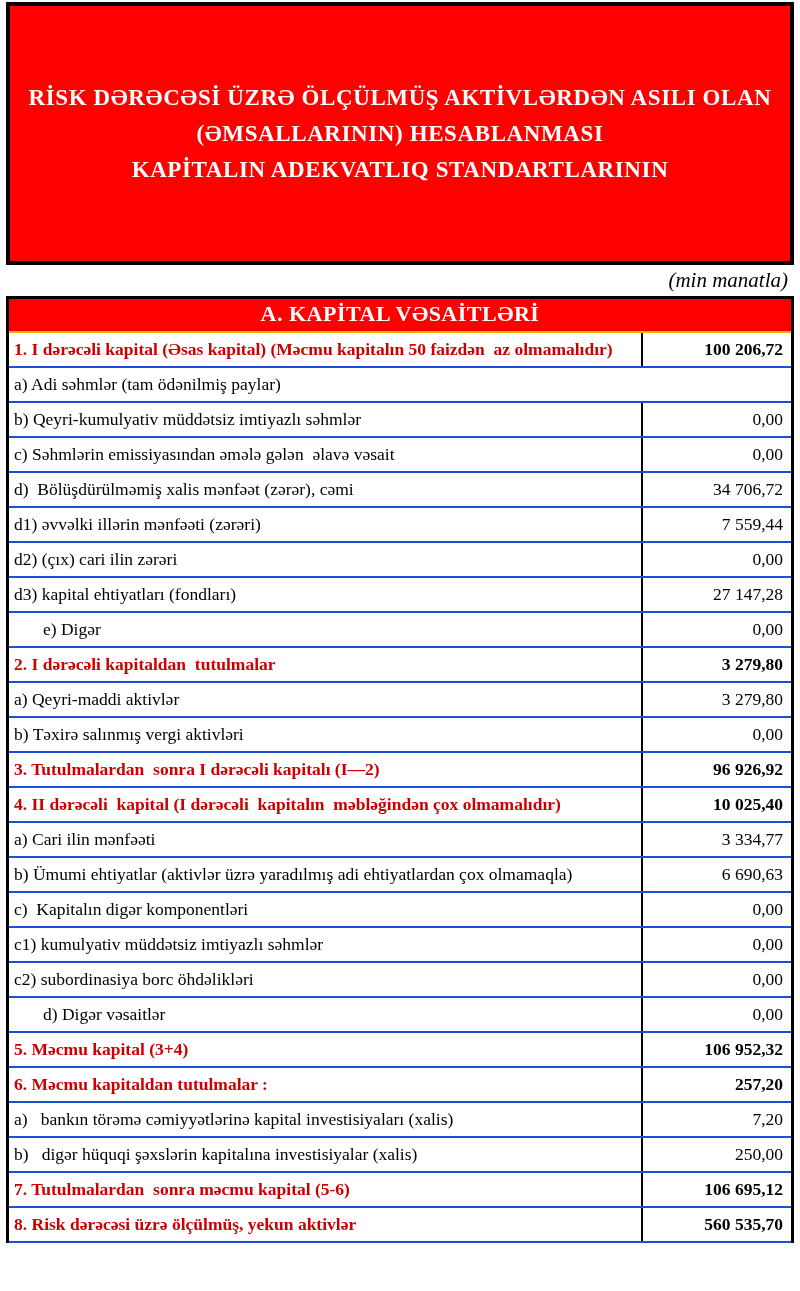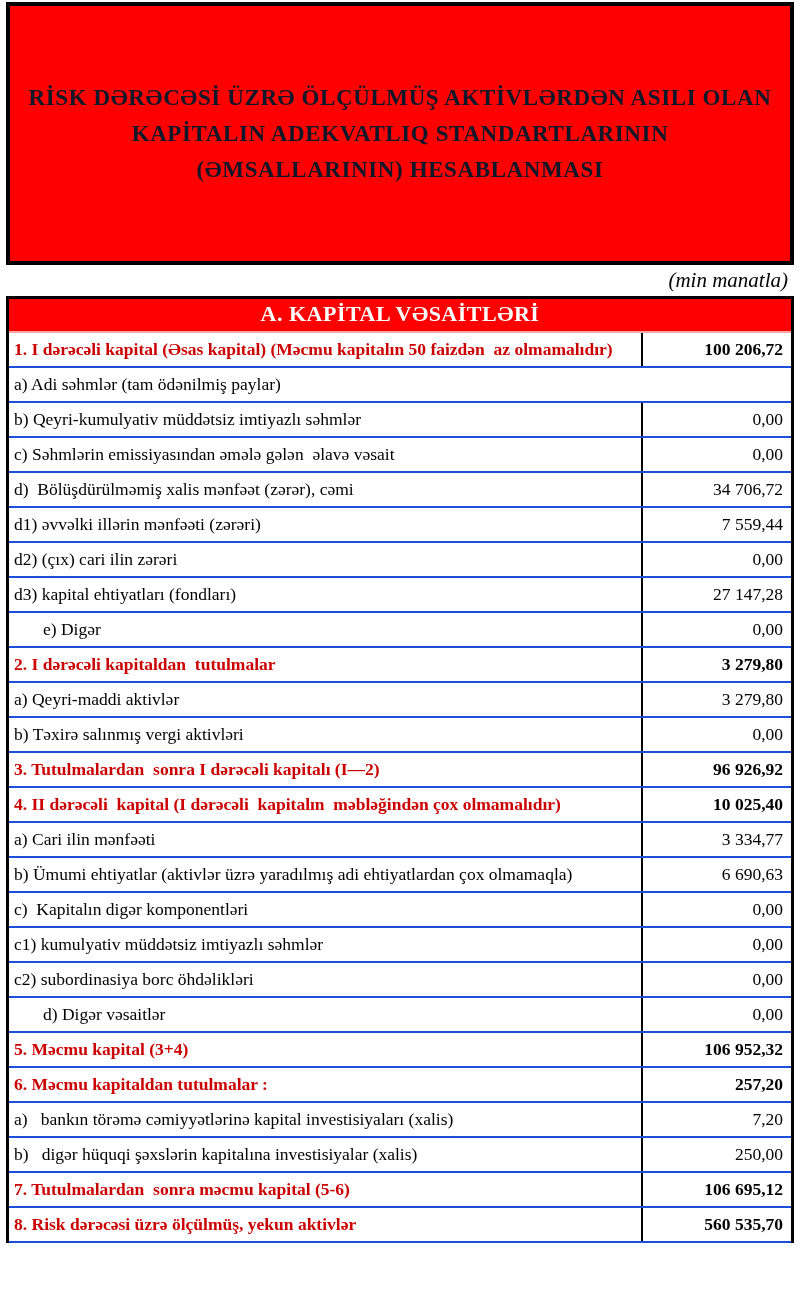--- a/index.html
+++ b/index.html
@@ -15,21 +15,21 @@
     margin: 2px 6px 0 6px;
     height: 263px;
     background: #fe0000;
     border: 4px solid #000;
     display: flex;
     flex-direction: column;
     justify-content: center;
     align-items: center;
   }
   .title-line {
-    color: #0f172a;
+    color: #ffffff;
     font-weight: bold;
     font-size: 23px;
     line-height: 36px;
     text-align: center;
     letter-spacing: 0.6px;
   }
 
   .unit-note {
     text-align: right;
     font-style: italic;
@@ -42,21 +42,21 @@
     border: 3px solid #000;
     border-bottom: none;
   }
   .section-header {
     background: #fe0000;
     color: #ffffff;
     font-weight: bold;
     font-size: 22px;
     text-align: center;
     padding: 2px 0 4px 0;
-    border-bottom: 2px solid #fca5a5;
+    border-bottom: 2px solid #eab308;
     letter-spacing: 0.5px;
   }
 
   .row {
     display: flex;
     border-bottom: 2px solid #1d4ed8;
     min-height: 35px;
   }
   .cell { display: flex; align-items: center; }
   .cell.label {
@@ -76,22 +76,22 @@
   }
   .row.total .cell.label { color: #cc0000; font-weight: bold; }
   .row.total .cell.value { font-weight: bold; }
   .row.indent .cell.label { padding-left: 34px; border-radius: 13px; }
 </style>
 </head>
 <body>
 
 <div class="banner">
   <div class="title-line">RİSK DƏRƏCƏSİ ÜZRƏ ÖLÇÜLMÜŞ AKTİVLƏRDƏN ASILI OLAN</div>
+  <div class="title-line">(ƏMSALLARININ) HESABLANMASI</div>
   <div class="title-line">KAPİTALIN ADEKVATLIQ STANDARTLARININ</div>
-  <div class="title-line">(ƏMSALLARININ) HESABLANMASI</div>
 </div>
 
 <div class="unit-note">(min manatla)</div>
 
 <div class="capital-table">
   <div class="section-header">A. KAPİTAL VƏSAİTLƏRİ</div>
 
   <div class="row total">
     <div class="cell label">1. I dərəcəli kapital (Əsas kapital) (Məcmu kapitalın 50 faizdən  az olmamalıdır)</div>
     <div class="cell value">100 206,72</div>

